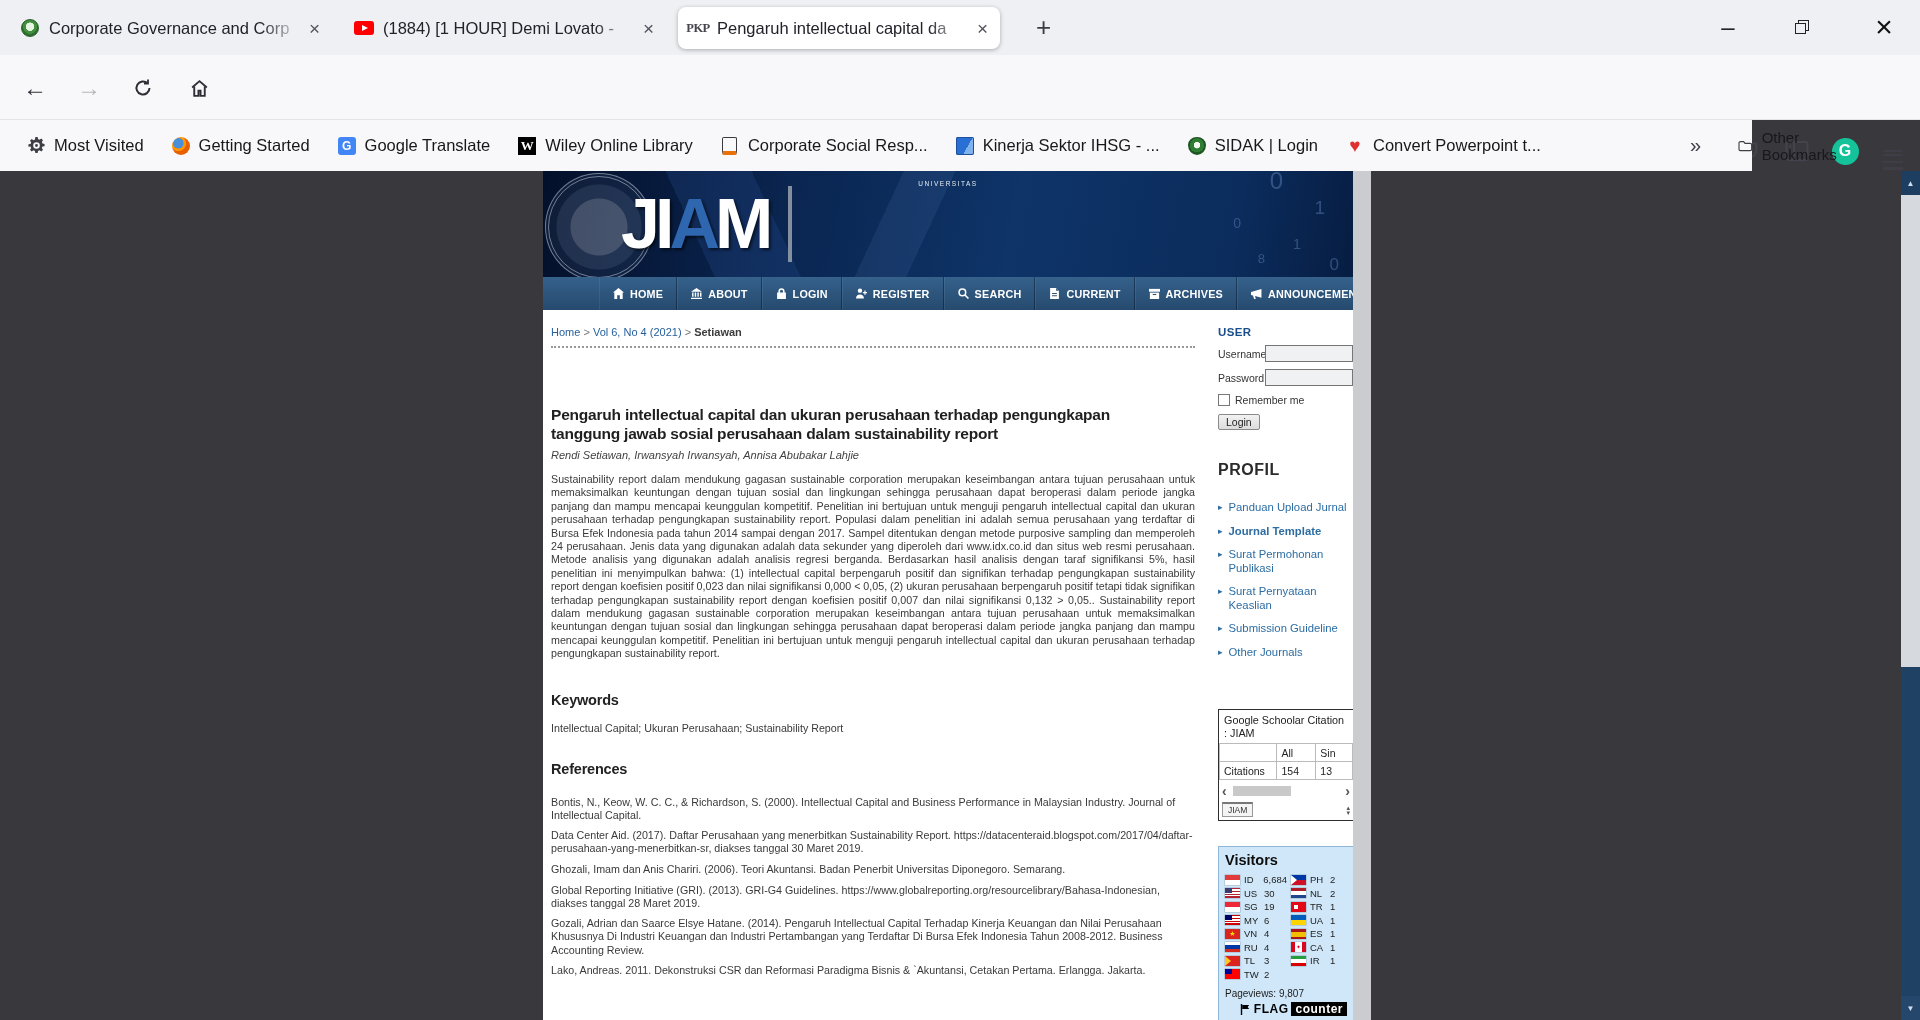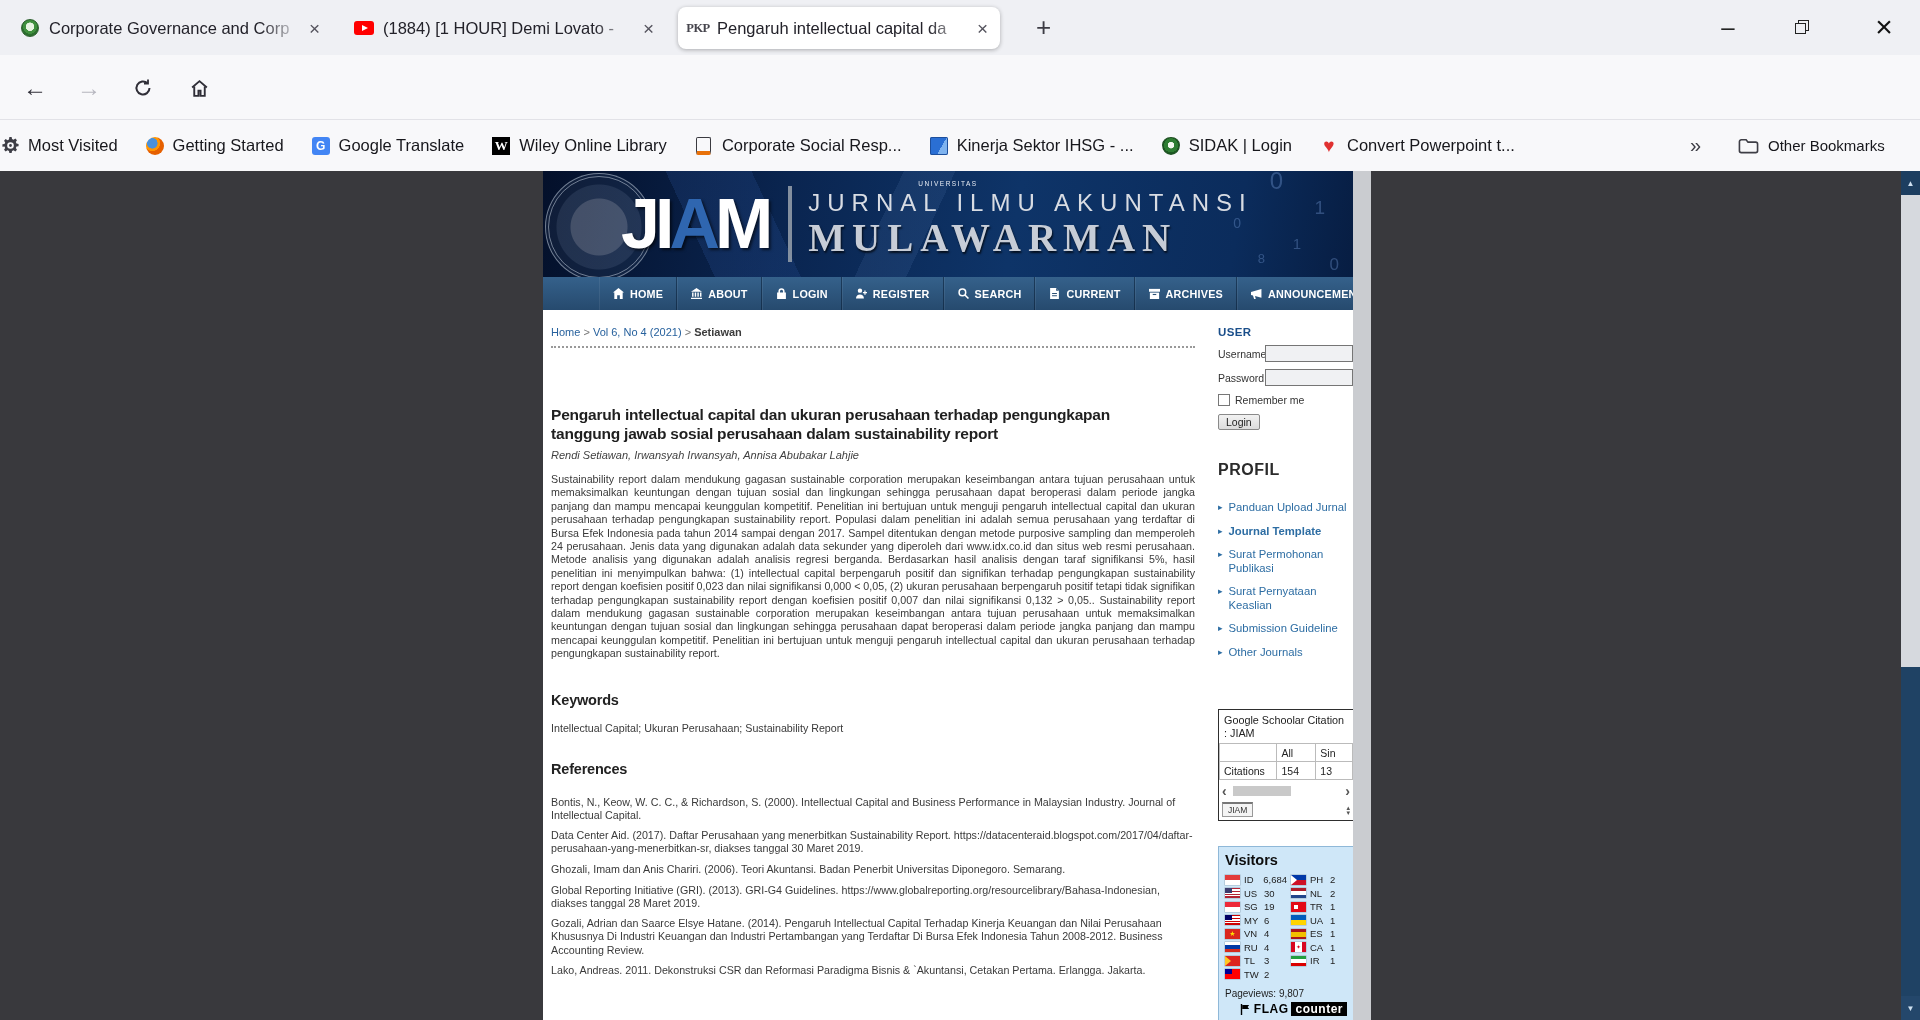--- a/index.html
+++ b/index.html
@@ -34,21 +34,21 @@
   .urltext{flex:1;font-size:17px;color:#5b5b66;white-space:nowrap;overflow:hidden;}
   .urltext .dom{color:#15141a;}
   .zoompill{background:#fff;border-radius:5px;padding:4px 9px;font-size:15px;color:#2a2a30;}
   .star{font-size:21px;color:#4a4a55;}
   .toolbar-right{position:absolute;right:8px;top:75px;height:42px;display:flex;align-items:center;gap:10px;}
   .tr-btn{width:38px;height:38px;display:flex;align-items:center;justify-content:center;}
   .gram{width:27px;height:27px;border-radius:50%;background:#15c39a;color:#fff;font-weight:bold;font-size:16px;display:flex;align-items:center;justify-content:center;}
   .burger span{display:block;width:20px;height:2.4px;background:#3f3e46;margin:4.2px 0;border-radius:1px;}
 
   
-  .bookmarks{position:absolute;left:0;top:120px;width:1920px;height:51px;background:#f8f8fa;display:flex;align-items:center;box-sizing:border-box;}
+  .bookmarks{position:absolute;left:0;top:120px;width:1752px;height:51px;background:#f8f8fa;display:flex;align-items:center;padding-left:26px;box-sizing:border-box;}
   .bmk{display:inline-flex;align-items:center;gap:8px;font-size:16.5px;color:#17171c;margin-right:27px;white-space:nowrap;}
   .bmk-ico{width:20px;height:20px;flex:none;display:flex;align-items:center;justify-content:center;}
   .ico-translate{width:18px;height:18px;background:#4285f4;border-radius:3px;color:#fff;font-size:12px;font-weight:bold;display:flex;align-items:center;justify-content:center;}
   .ico-wiley{width:18px;height:18px;background:#000;color:#fff;font-family:"Liberation Serif",serif;font-size:13px;font-weight:bold;display:flex;align-items:center;justify-content:center;}
   .ico-ff{width:18px;height:18px;border-radius:50%;background:radial-gradient(circle at 35% 35%,#4a90d9 0 5px,#ff9500 5.5px 7.5px,#e66000 8px);}
   .ico-doc{width:15px;height:18px;border:1.6px solid #3a3a40;border-radius:2px;box-sizing:border-box;border-bottom:4px solid #e8710a;}
   .ico-book{width:18px;height:18px;background:linear-gradient(120deg,#2a6fd4 60%,#7fb3ef 60%);border-radius:2px;box-shadow:inset 0 0 0 1px #1d4f9c;}
   .ico-sidak{width:18px;height:18px;border-radius:50% 50% 50% 50%/45% 45% 55% 55%;background:radial-gradient(circle at 50% 45%,#f4f9ef 0 3px,#2e7d32 3.5px 7px,#1d5a22 7px);border:1px solid #1b4d1f;box-sizing:border-box;}
   .ico-heart{color:#e03131;font-size:19px;}
   .bmk-overflow{position:absolute;left:1690px;font-size:20px;color:#3c3c44;letter-spacing:-2px;}
@@ -320,24 +320,20 @@
       <div class="crest-txt">UNIVERSITAS</div>
       <span class="bin" style="right:70px;top:-4px;font-size:24px">0</span>
       <span class="bin" style="right:28px;top:26px">1</span>
       <span class="bin" style="right:112px;top:44px;font-size:14px">0</span>
       <span class="bin" style="right:52px;top:64px;font-size:15px">1</span>
       <span class="bin" style="right:88px;top:80px;font-size:13px">8</span>
       <span class="bin" style="right:14px;top:84px;font-size:17px">0</span>
       <div class="banner-row">
         <div class="jiam"><span>JI</span><span class="blue">A</span><span>M</span></div>
         <div class="jdiv"></div>
-        <div class="jtext">
-          <div class="l1">JURNAL ILMU AKUNTANSI</div>
-          <div class="l2">MULAWARMAN</div>
-        </div>
       </div>
     </div>
 
     <div class="mainnav">
       <span class="nav-item">
         <svg viewBox="0 0 10 10" fill="#fff">
             <path d="M5 0L0 4.2h1.2V10h2.6V6.5h2.4V10h2.6V4.2H10z"></path>
           </svg>
         <span>HOME</span>
       </span>

